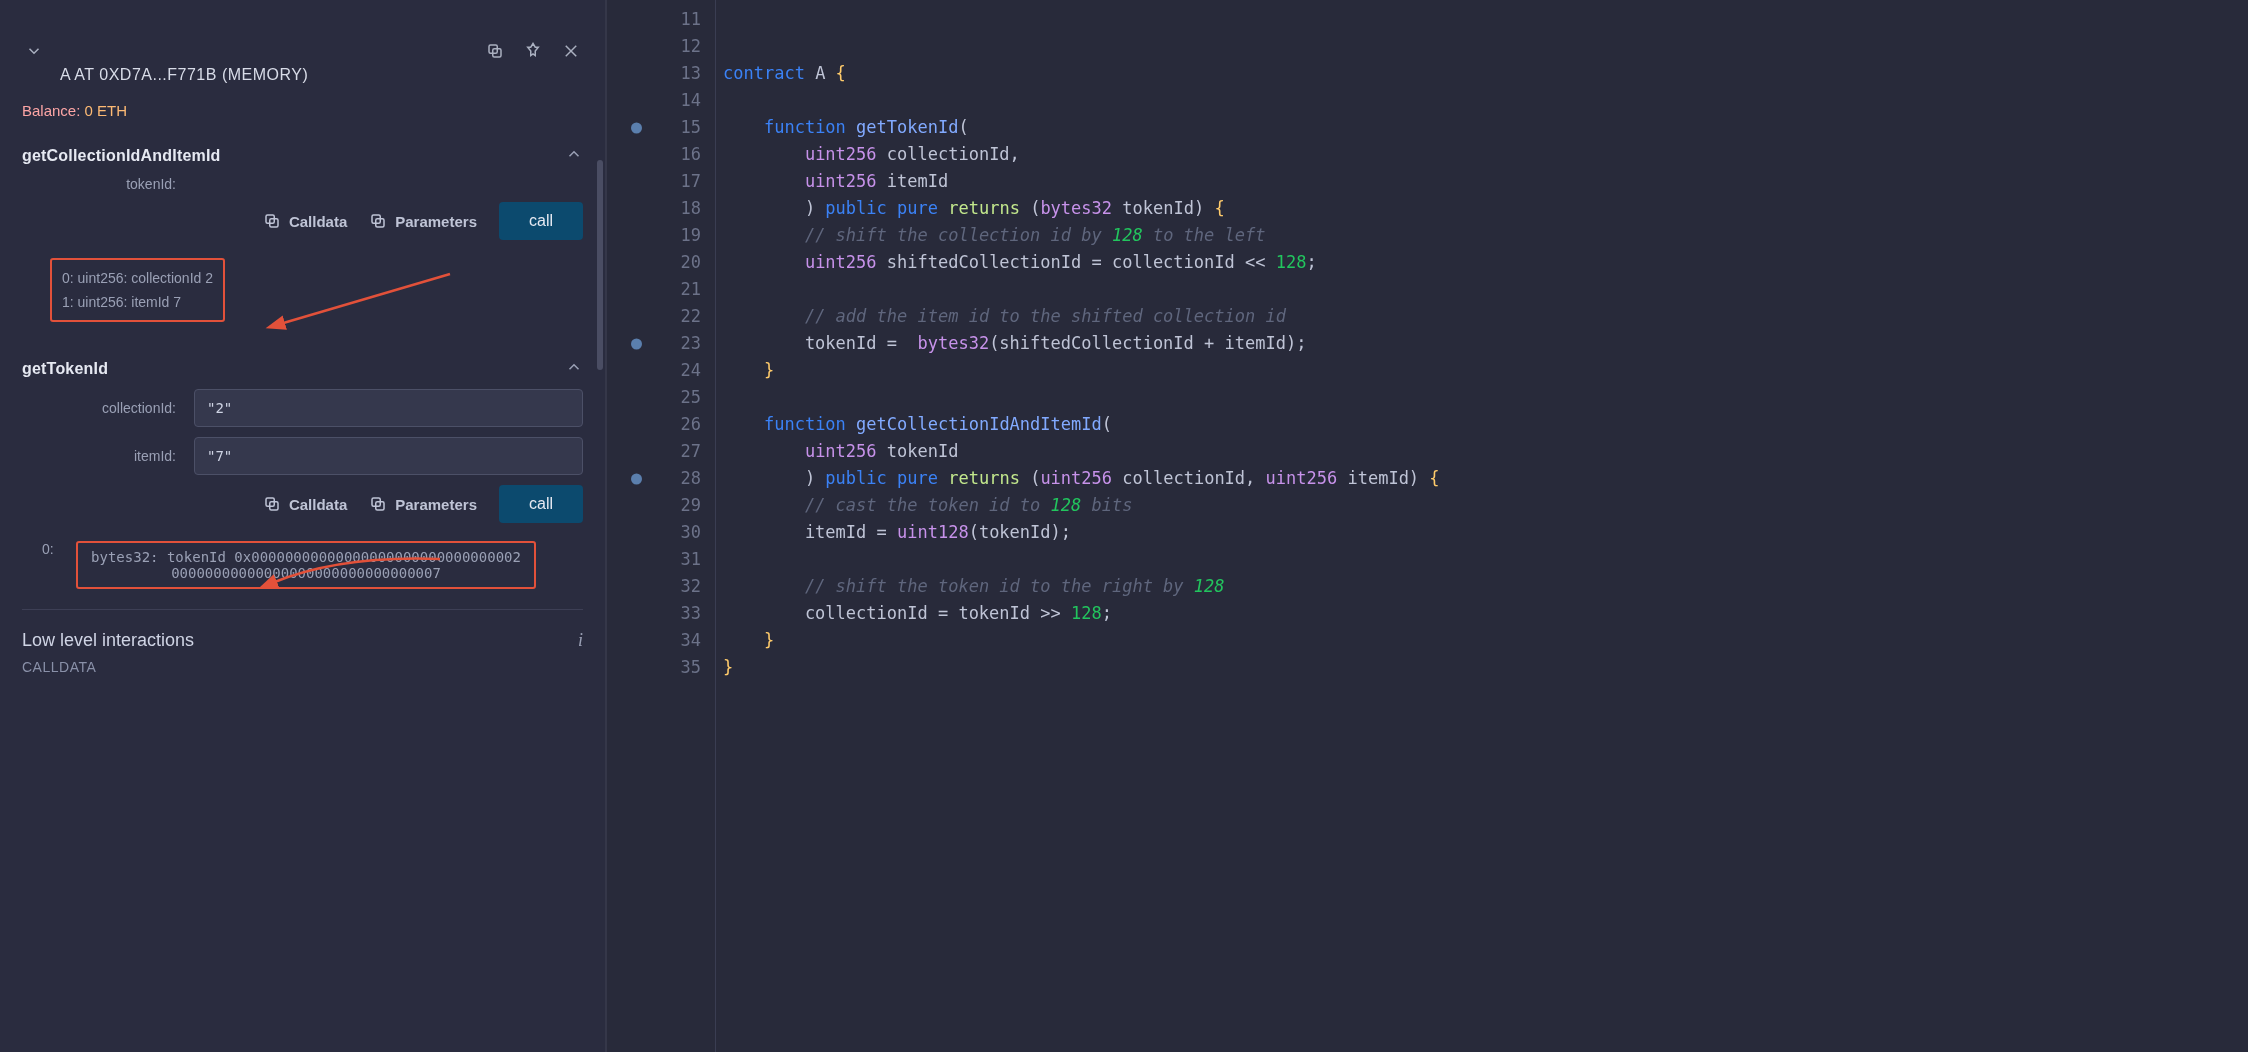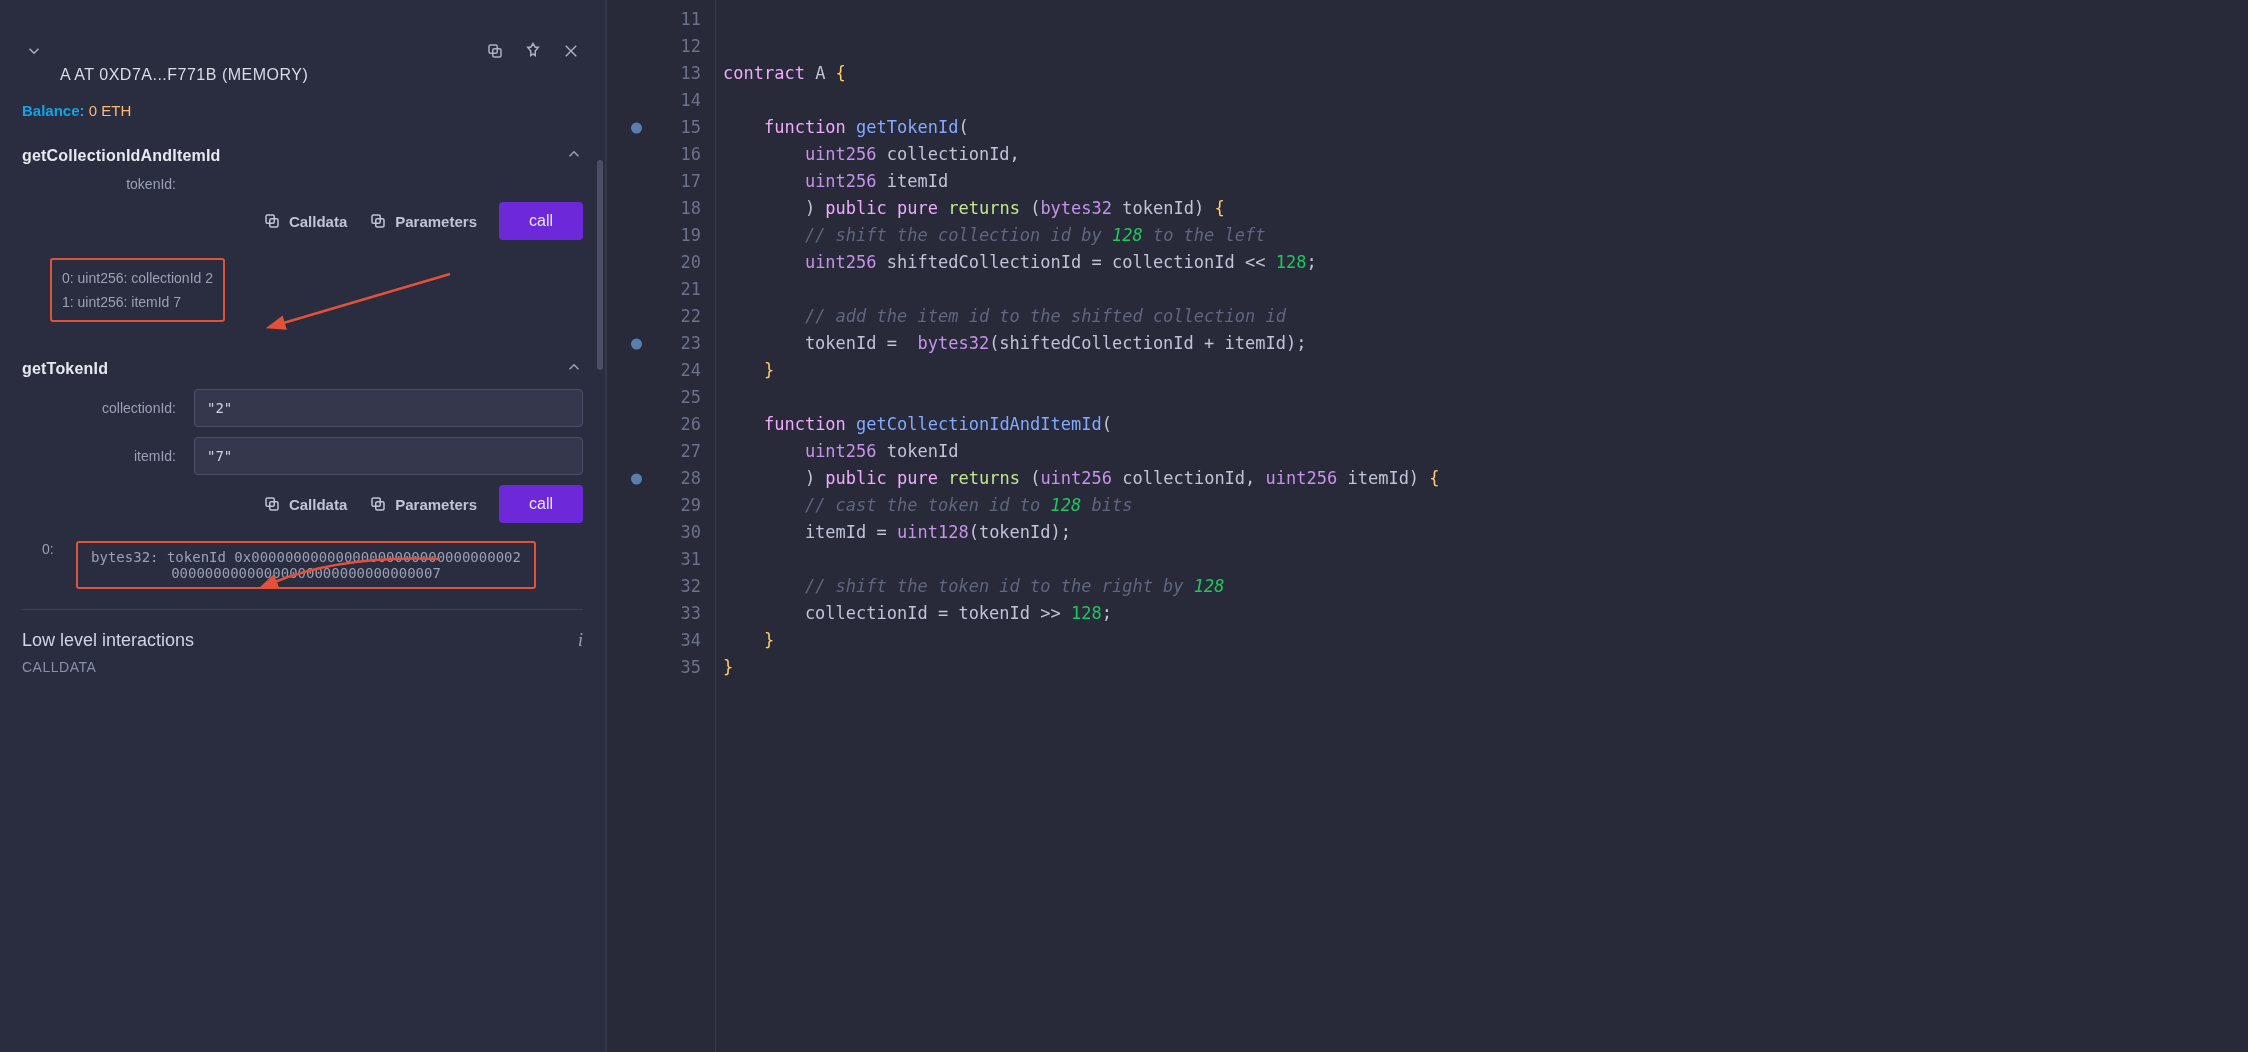--- a/index.html
+++ b/index.html
@@ -27,21 +27,21 @@
   right:2px; top:160px; width:6px; height:210px;
   background:#4a4d63;
   border-radius:3px;
 }
 .panel-header { display:flex; align-items:center; gap:14px; margin-bottom:18px; }
 .panel-header .title { flex:1; color:#d8dce8; font-size:16px; letter-spacing:.5px;margin-top:48px; }
 .icon-btn { width:24px; height:24px; color:#aab0c0; cursor:pointer; display:flex; align-items:center; justify-content:center; }
 .icon-btn svg { width:18px; height:18px; stroke:currentColor; fill:none; stroke-width:2; }
 
 .balance { margin-bottom:22px; font-size:15px; }
-.balance .lab { color:#0ea5e9; font-weight:700;margin-top:8px; }
+.balance .lab { color:#fca5a5; font-weight:400;margin-top:8px; }
 .balance .val { color:#fdba74; }
 
 .fn-block { margin-bottom:12px; }
 .fn-header { display:flex; align-items:center; justify-content:space-between; padding:4px 0 10px; }
 .fn-name { color:#e6e9f2; font-weight:700; font-size:16px; letter-spacing:.2px; }
 .chev { color:#9aa0b5; }
 
 .input-row { display:flex; align-items:center; gap:12px; margin-bottom:10px; }
 .input-label { flex:0 0 160px; text-align:right; color:#9aa0b5; padding-right:6px; font-size:14px; }
 .input-field {
@@ -53,21 +53,21 @@
   padding:10px 12px;
   font-family: Menlo, Consolas, monospace;
   font-size:14px;
 }
 .input-highlight { box-shadow:0 0 0 1px #5b6fff; }
 
 .action-row { display:flex; align-items:center; justify-content:flex-end; gap:22px; margin:10px 0 18px; }
 .action-link { display:flex; align-items:center; gap:8px; color:#bfc4d6; font-weight:600; font-size:15px; cursor:pointer; }
 .action-link svg { width:18px; height:18px; stroke:currentColor; fill:none; stroke-width:2; }
 .call-btn {
-  background:#6d28d9;
+  background:#0c4a6e;
   color:#e6e9f2;
   border:none;
   border-radius:4px;
   padding:10px 30px;
   font-size:16px;
   cursor:pointer;
 }
 
 .result-box {
   border:2px solid #e2513a;
@@ -130,21 +130,21 @@
   position:relative;
 }
 .code .cl { height:27px; line-height:27px; }
 .code::before { 
   content:"";
   position:absolute;
   left:-2px; top:0; bottom:0;
   width:1px; background:#3a3d52;
 }
 
-.kw  { color:#f0abfc; }      
+.kw  { color:#3b82f6; }      
 .typ { color:#c792ea; }      
 .fn  { color:#82aaff; }      
 .ret { color:#c3e88d; }
 .cmt { color:#5f667d; font-style:italic; }
 .num { color:#22c55e; }
 .brace{ color:#ffcb6b; }
 
 </style>
 </head>
 <body>

